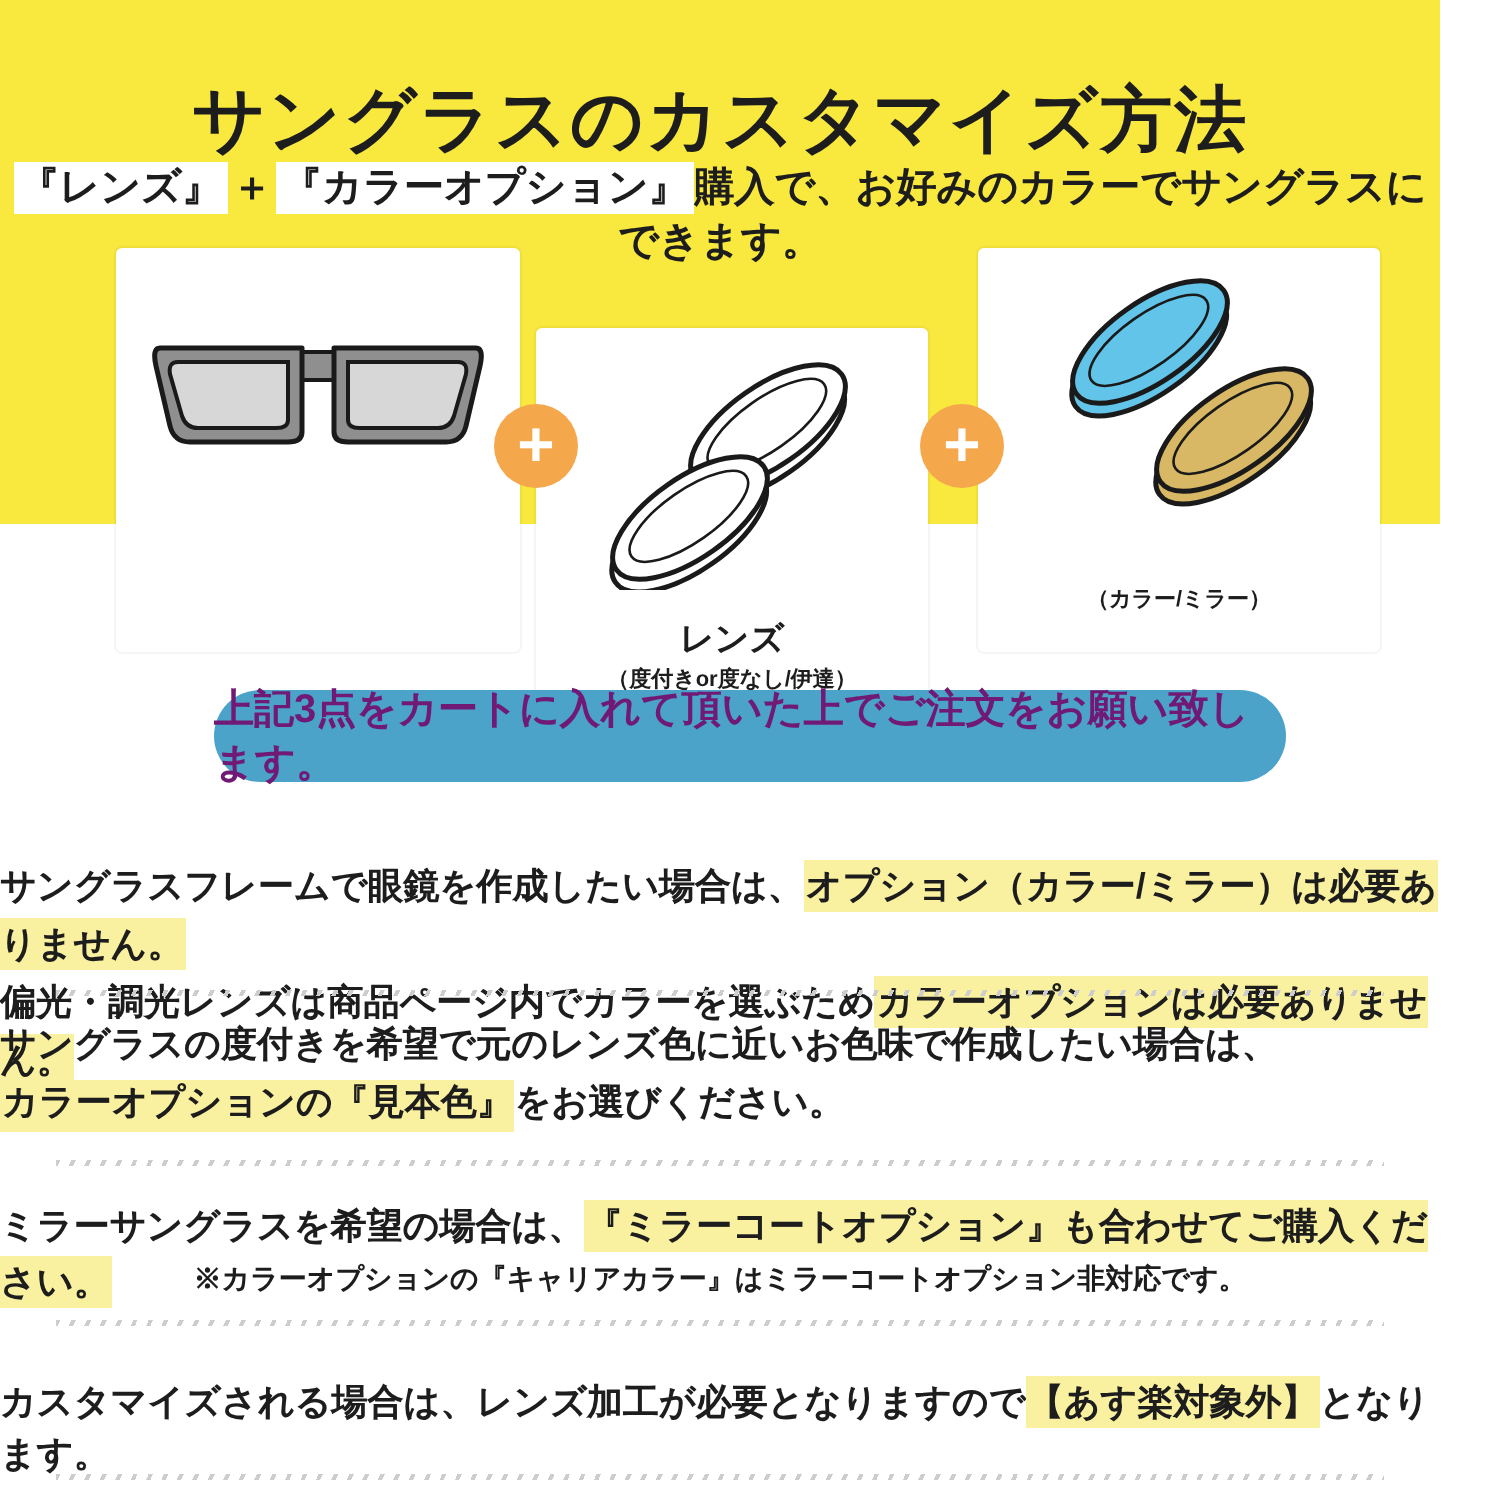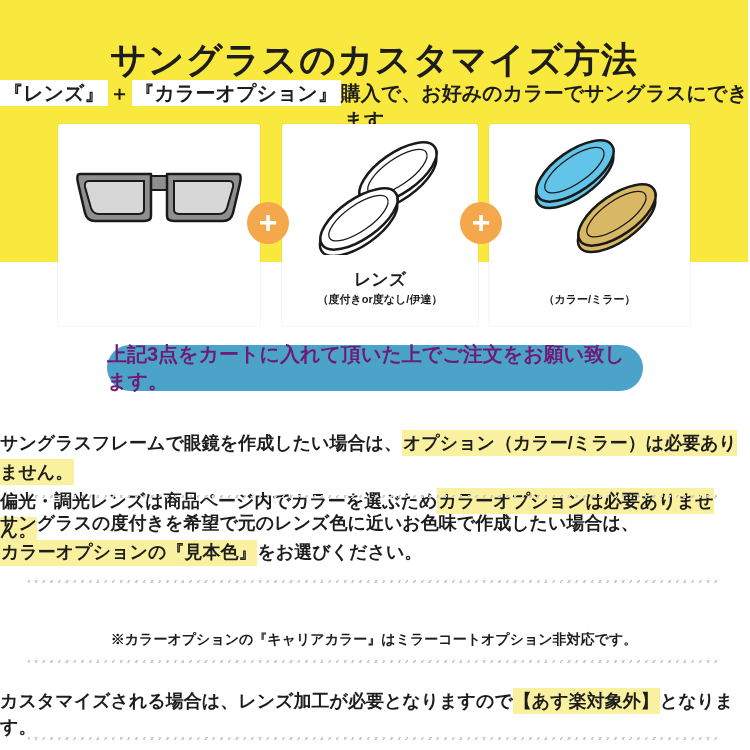--- a/index.html
+++ b/index.html
@@ -1,32 +1,31 @@
 <!DOCTYPE html>
 <html><head>
 <meta charset="utf-8">
 <style>
   html,body{margin:0;padding:0;background:#fff;}
   .canvas{
     position:relative;width:720px;height:750px;background:#ffffff;
     font-family:"Liberation Sans",sans-serif;color:#1d1d1d;overflow:hidden;
     font-weight:bold;
-    padding-left:28px;
   }
   .yellow-band{position:absolute;top:0;left:0;width:750px;height:262px;background:#F9E93E;}
   .title{position:absolute;top:36px;left:0;width:100%;text-align:center;
          font-size:36px;letter-spacing:1px;color:#1d1d1d;}
   .subtitle{position:absolute;top:80px;left:0;width:100%;text-align:center;font-size:20px;}
   .hl-white{background:#ffffff;padding:2px 3px;}
   .subtitle .plus-txt{padding:0 2px;}
 
   .step-card{position:absolute;top:124px;height:202px;background:#ffffff;border-radius:3px;
              box-shadow:0 0 0 1px rgba(0,0,0,0.04);}
   .step1{left:58px;width:202px;}
-  .step2{left:282px;width:196px;}
+  .step2{left:268px;width:196px;margin-top:40px;}
   .step3{left:489px;width:201px;}
   .illus{position:absolute;top:14px;left:0;right:0;height:118px;
          display:flex;align-items:center;justify-content:center;}
   .step-label{position:absolute;top:144px;left:0;right:0;text-align:center;font-size:17px;}
   .step1 .step-label{top:154px;}
   .step-sublabel{position:absolute;top:168px;left:0;right:0;text-align:center;font-size:11px;}
 
   .plus-badge{position:absolute;top:202px;width:42px;height:42px;border-radius:50%;
               background:#F5A74C;color:#ffffff;font-size:32px;display:flex;
               align-items:center;justify-content:center;line-height:1;padding-bottom:3px;box-sizing:border-box;}
@@ -126,20 +125,23 @@
 
   <div class="divider d1"></div>
 
   <div class="para p2">
     <span>サングラスの度付きを希望で元のレンズ色に近いお色味で作成したい場合は、</span><br>
     <span class="hl">カラーオプションの『見本色』</span><span>をお選びください。</span>
   </div>
 
   <div class="divider d2"></div>
 
+  <div class="para p3">
+    <span>ミラーサングラスを希望の場合は、</span><span class="hl">『ミラーコートオプション』も合わせてご購入ください。</span>
+  </div>
   <div class="p3-note">※カラーオプションの『キャリアカラー』はミラーコートオプション非対応です。</div>
 
   <div class="divider d3"></div>
 
   <div class="para p4">
     <span>カスタマイズされる場合は、レンズ加工が必要となりますので</span><span class="hl">【あす楽対象外】</span><span>となります。</span>
   </div>
 
   <div class="divider d4"></div>
 

